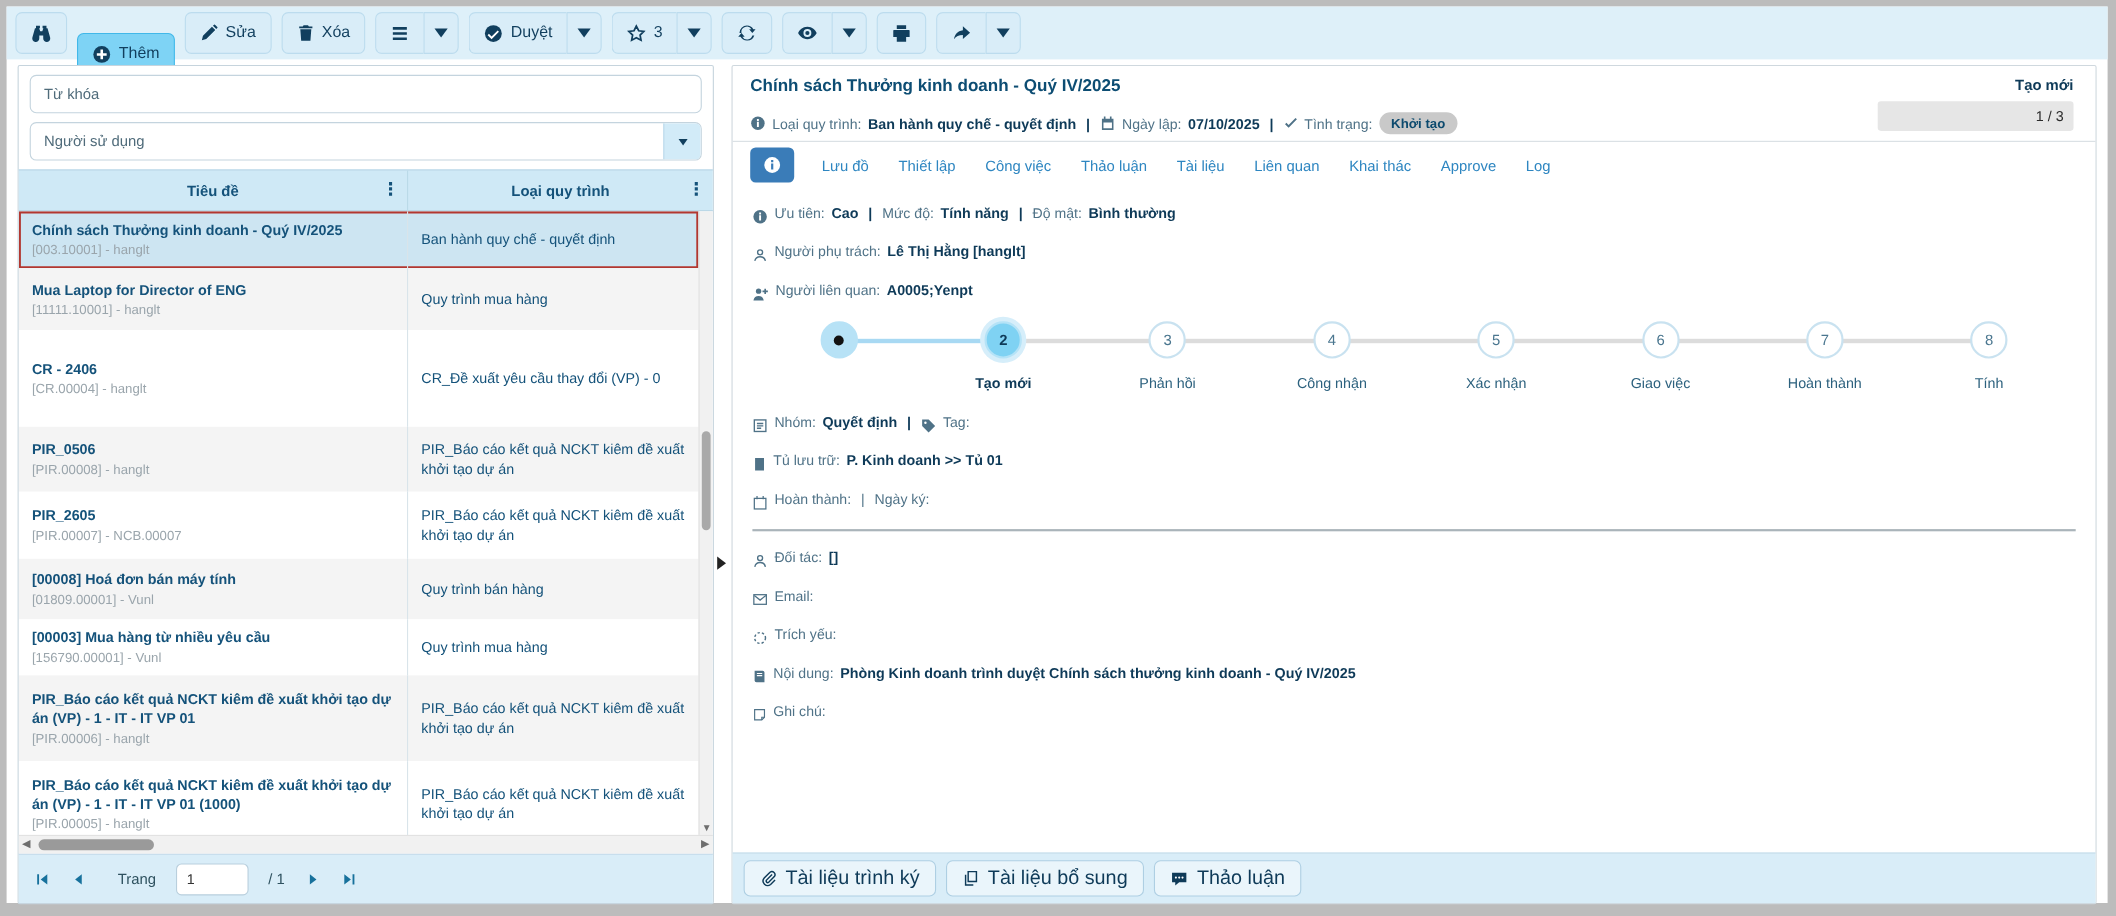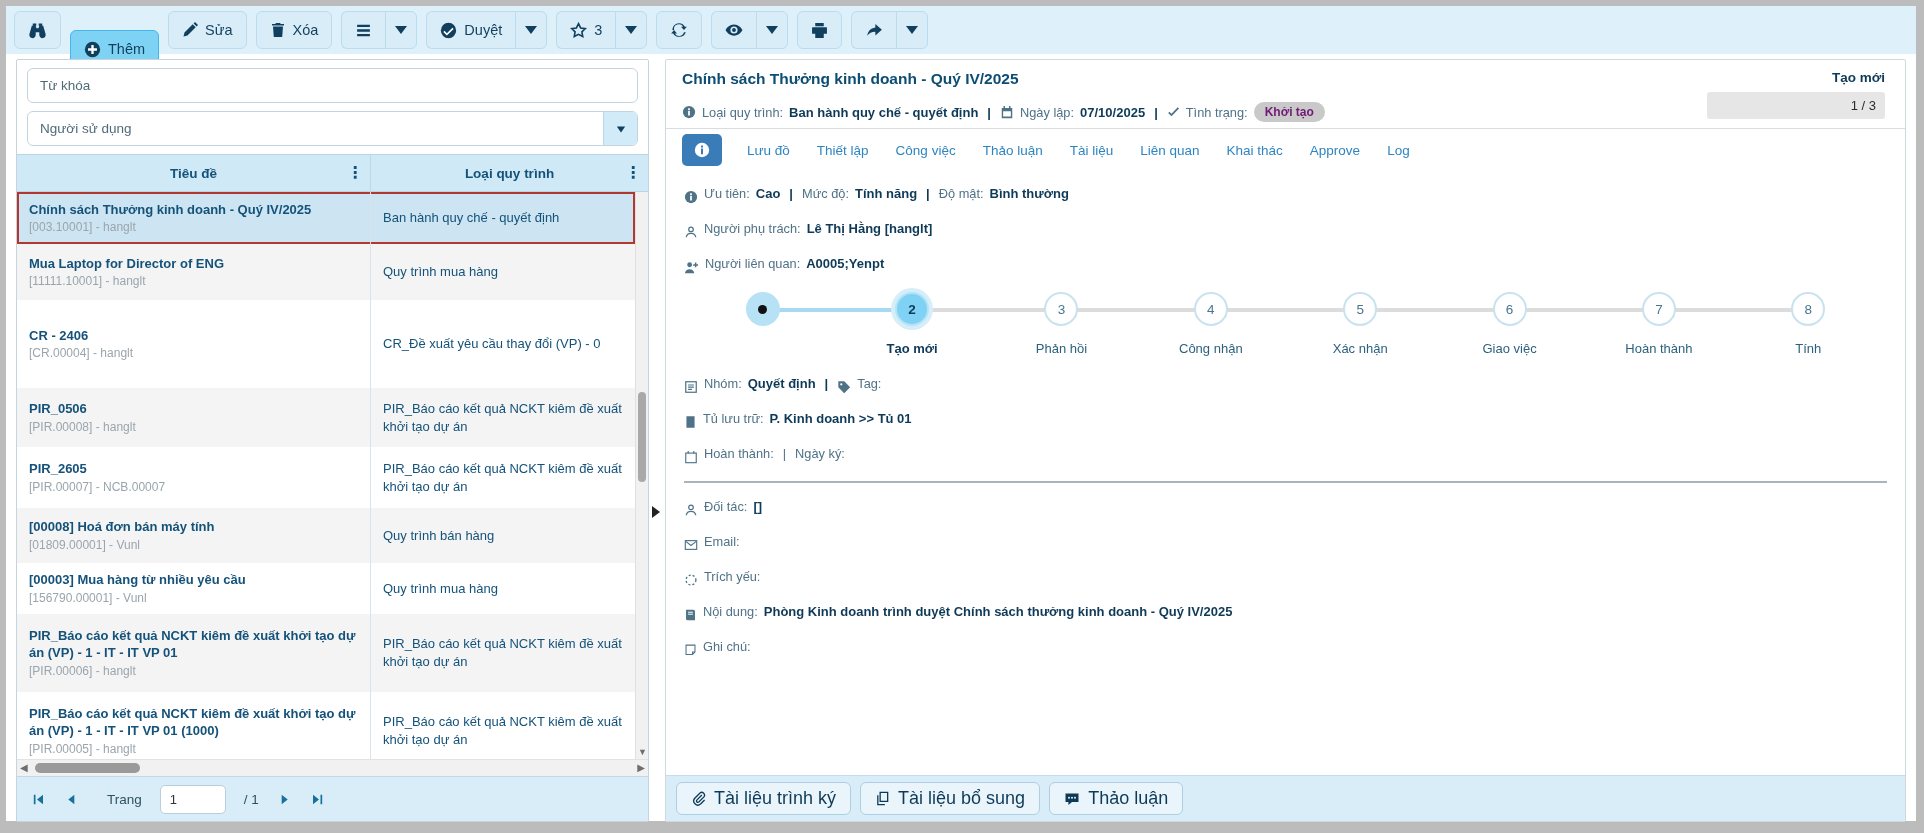--- a/index.html
+++ b/index.html
@@ -83,21 +83,21 @@
   .pgtotal { color:#2e515f; font-size:13.5px; }
 
   
   .right-panel { flex:1; border:1px solid #cfd8de; border-radius:2px; display:flex;
     flex-direction:column; height:763px; background:#fff; min-width:0; }
   .detail-header { padding:10px 16px 6px 16px; display:flex; justify-content:space-between; }
   .dh-left { min-width:0; }
   .doc-title { font-size:15.5px; font-weight:bold; color:#0d4d73; margin-bottom:14px; }
   .meta-line { display:flex; align-items:center; gap:6px; color:#4f7287; font-size:12.8px; flex-wrap:wrap; }
   .meta-line b, .dline b { color:#0e3a58; font-size:13px; }
-  .pill { background:#c9c9c9; color:#701a75; font-weight:bold; font-size:12px;
+  .pill { background:#c9c9c9; color:#0c4a6e; font-weight:bold; font-size:12px;
     padding:3px 11px; border-radius:11px; }
   .dh-right { text-align:right; flex-shrink:0; padding-right:4px; }
   .state-label { font-weight:bold; font-size:13.5px; color:#0e3a58; margin-bottom:7px; }
   .state-counter { width:178px; height:27px; background:#e6e6e6; border-radius:3px;
     display:flex; align-items:center; justify-content:flex-end; padding:4px 9px;
     color:#2b2b2b; font-size:13px; }
 
   .tabstrip { border-top:1px solid #d7dee3; padding:5px 16px; display:flex; align-items:center;
     gap:27px; flex-shrink:0; }
   .tab-active { width:40px; height:32px; background:#3a7cb8; border-radius:5px;

